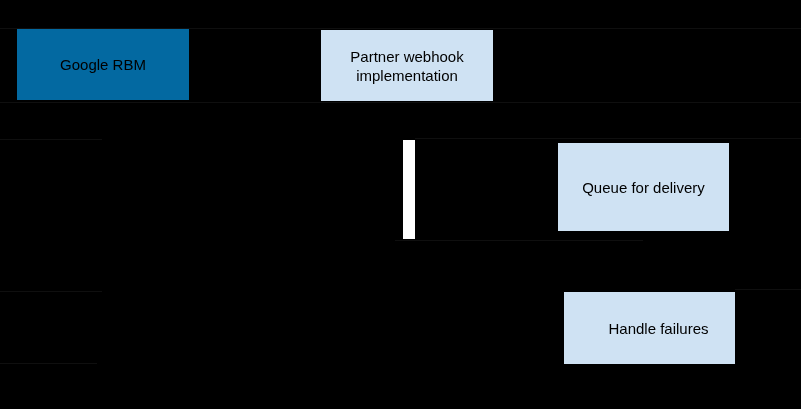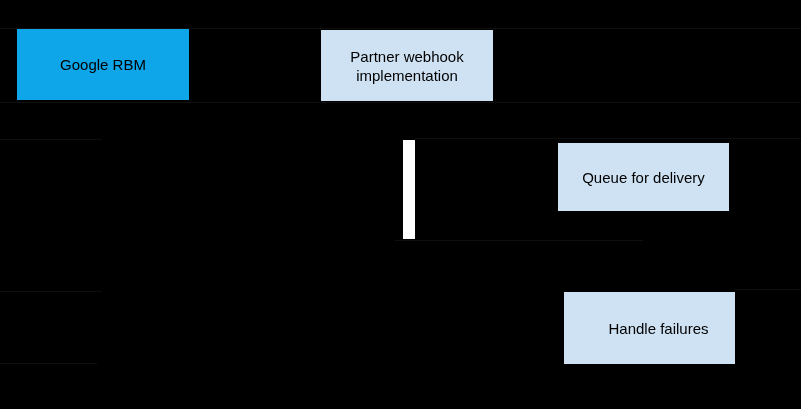--- a/index.html
+++ b/index.html
@@ -31,21 +31,21 @@
     align-items: center;
     justify-content: center;
     text-align: center;
     font-size: 15px;
     line-height: 19px;
     padding: 0 10px;
     box-sizing: border-box;
   }
   #node-google-rbm        { left: 17px;  top: 29px;  width: 172px; height: 71px; }
   #node-partner-webhook   { left: 321px; top: 30px;  width: 172px; height: 71px; }
-  #node-queue-for-delivery{ left: 558px; top: 143px; width: 171px; height: 68px; }
+  #node-queue-for-delivery{ left: 558px; top: 143px; width: 171px; height: 88px; }
   #node-handle-failures   { left: 564px; top: 292px; width: 171px; height: 72px; }
   #activation-bar {
     position: absolute;
     z-index: 3;
     left: 403px;
     top: 140px;
     width: 12px;
     height: 99px;
     background: #fff;
   }
@@ -66,21 +66,21 @@
 
   <div class="trace" id="trace-row-top"></div>
   <div class="trace" id="trace-row-bottom"></div>
   <div class="trace" id="trace-left-mid"></div>
   <div class="trace" id="trace-right-mid"></div>
   <div class="trace" id="trace-bar-bottom"></div>
   <div class="trace" id="trace-left-lower"></div>
   <div class="trace" id="trace-left-bottom"></div>
   <div class="trace" id="trace-right-lower"></div>
 
-  <div class="node" id="node-google-rbm" style="background: #0ea5e9; color: rgb(0, 0, 0);">
+  <div class="node" id="node-google-rbm" style="background: #0369a1; color: rgb(0, 0, 0);">
     <span>Google RBM</span>
   </div>
 
   <div class="node" id="node-partner-webhook" style="background: rgb(207, 226, 243); color: rgb(0, 0, 0);">
     <span>Partner webhook implementation</span>
   </div>
 
   <div class="node" id="node-queue-for-delivery" style="background: rgb(207, 226, 243); color: rgb(0, 0, 0);">
     <span>Queue for delivery</span>
   </div>

